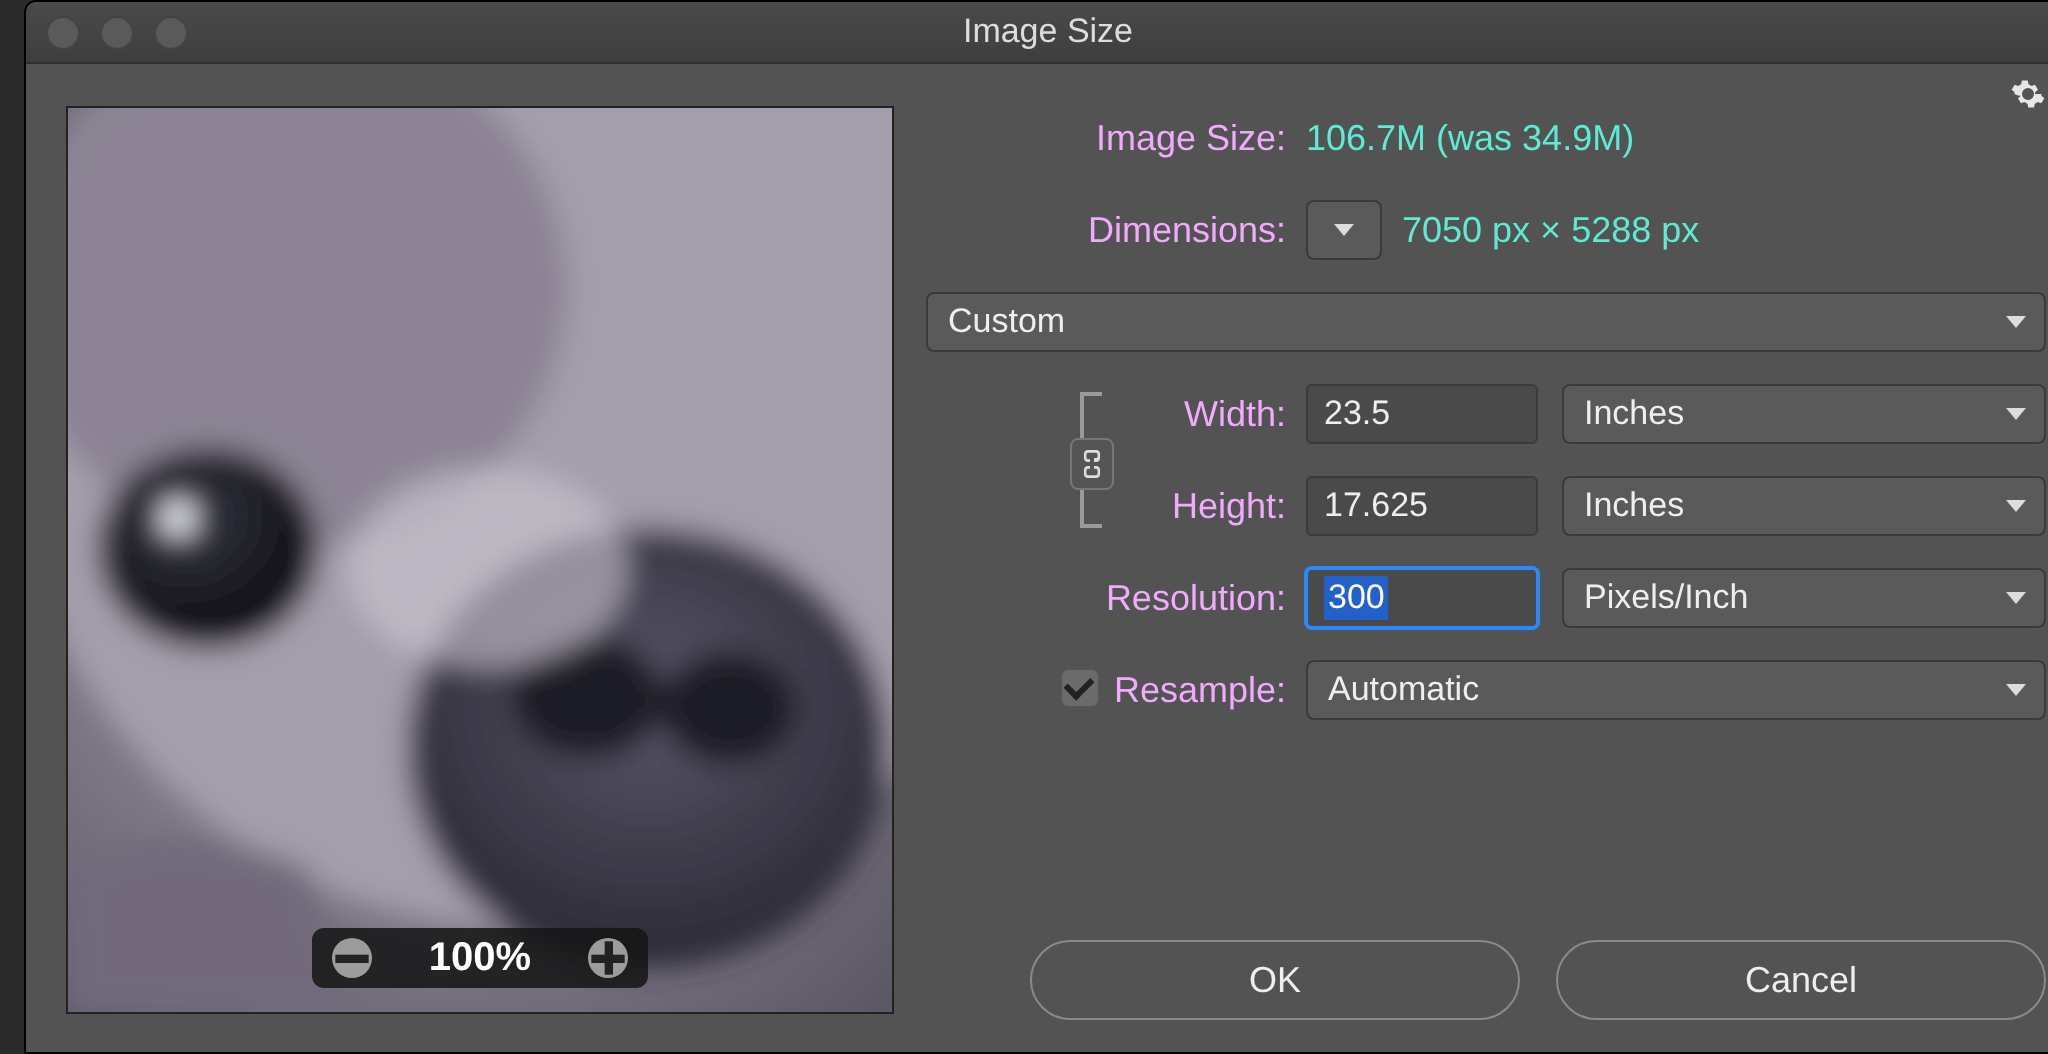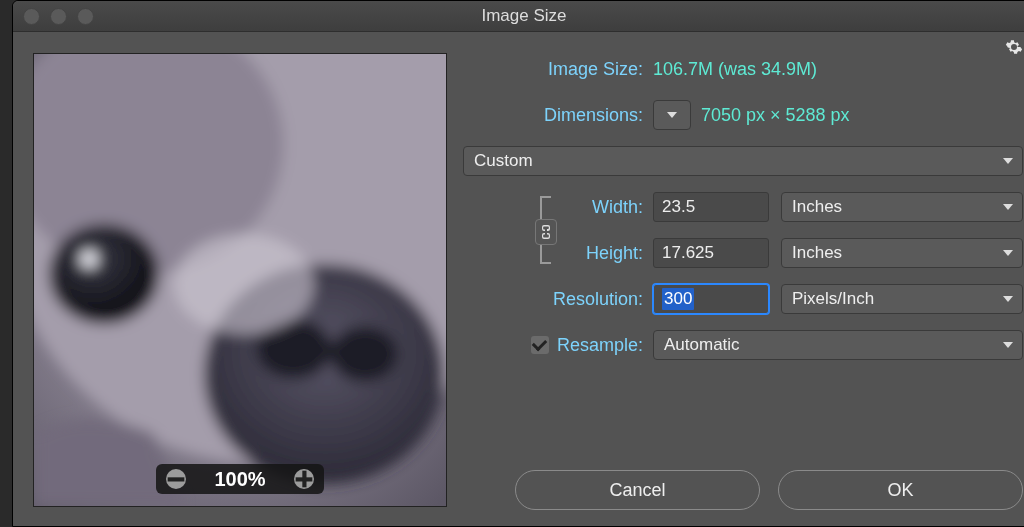--- a/index.html
+++ b/index.html
@@ -105,21 +105,21 @@
   }
   .row {
     display: flex;
     align-items: center;
     margin-bottom: 14px;
     height: 32px;
   }
   .labelCell {
     width: 190px;
     text-align: right;
-    color: #7dd3fc;
+    color: #f0abfc;
     font-size: 18px;
     padding-right: 10px;
     box-sizing: border-box;
   }
   .valText {
     color: #5eead4;
     font-size: 18px;
   }
   .gear {
     position: absolute;
@@ -377,37 +377,37 @@
         </div>
         <div class="dropdown" style="flex:1">
           <span>Pixels/Inch</span>
           <svg class="chev" viewBox="0 0 12 10">
               <path d="M1 2l5 6 5-6z"></path>
             </svg>
         </div>
       </div>
 
       <div class="row">
-        <div class="labelCell" style="display:flex;justify-content:flex-end;align-items:center">
+        <div class="labelCell" style="display:flex;justify-content:flex-end;align-items:flex-start">
           <span class="checkbox checked"></span>
           <span>Resample:</span>
         </div>
         <div class="dropdown" style="flex:1">
           <span>Automatic</span>
           <svg class="chev" viewBox="0 0 12 10">
               <path d="M1 2l5 6 5-6z"></path>
             </svg>
         </div>
       </div>
 
       <div class="buttonRow">
         <div class="pillBtn">
+          <span>OK</span>
+        </div>
+        <div class="pillBtn">
           <span>Cancel</span>
-        </div>
-        <div class="pillBtn">
-          <span>OK</span>
         </div>
       </div>
 
     </div>
 
   </div>
 </div>
 
 </body></html>

